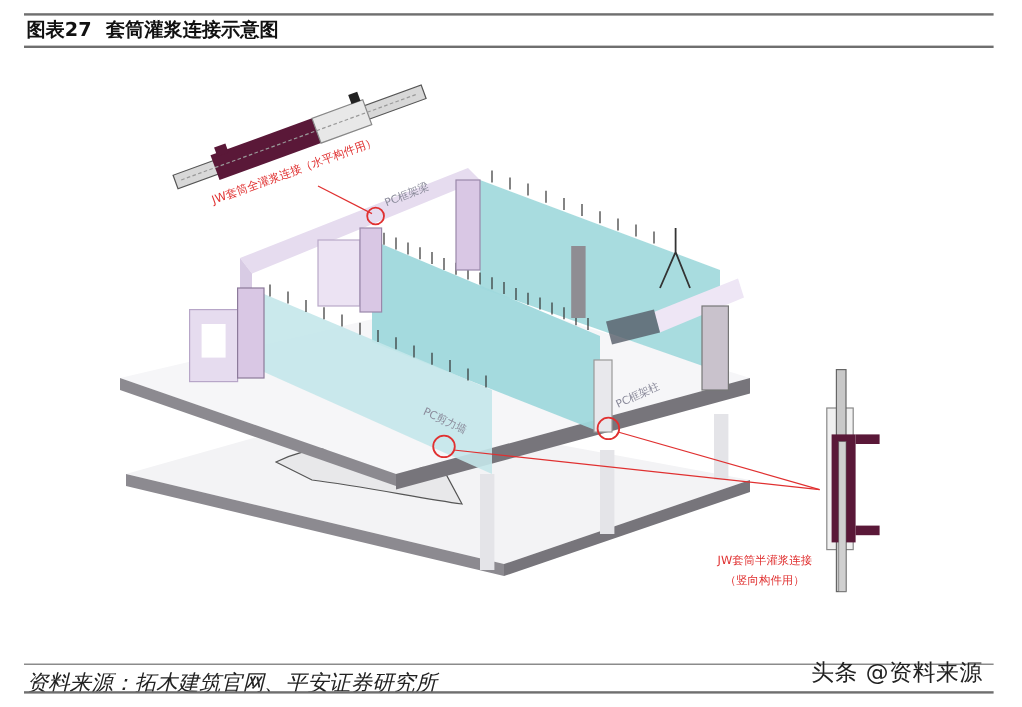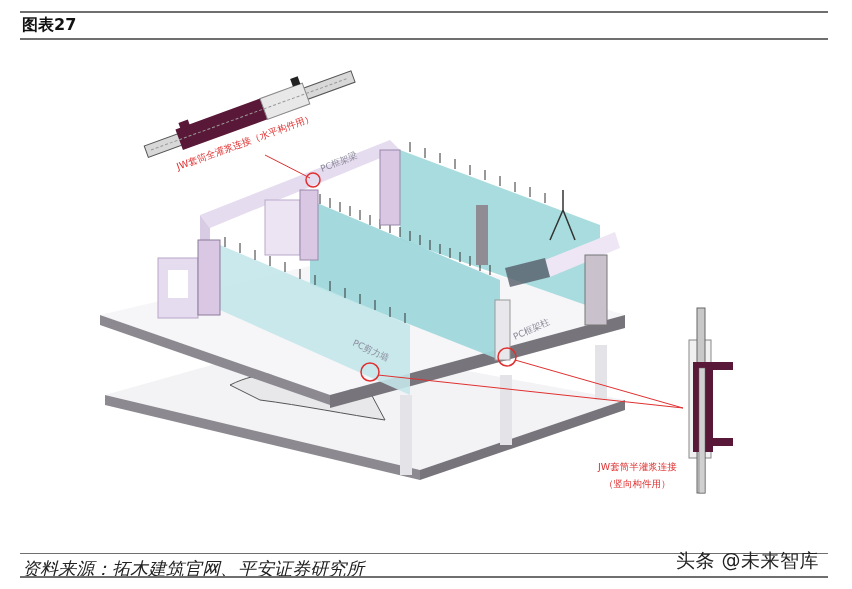--- a/index.html
+++ b/index.html
@@ -11,20 +11,21 @@
   .wm{position:absolute;left:676px;top:548px;font-size:19px;color:#222;letter-spacing:0.5px;}
   .diagram{position:absolute;left:0;top:40px;width:852px;height:505px;}
   .lbl{font-family:"DejaVu Sans",sans-serif;}
 </style>
 </head>
 <body>
 
 <div class="rule" style="top:11px;height:2px;"></div>
 <div class="hdr">
   <span class="num">图表27</span>
+  <span>套筒灌浆连接示意图</span>
 </div>
 <div class="rule" style="top:38px;height:2px;"></div>
 
 <svg class="diagram" viewBox="0 40 852 505" xmlns="http://www.w3.org/2000/svg">
 
   <g>
     <polygon points="105,395 300,340 625,400 420,470" fill="#f3f3f5"></polygon>
     <polygon points="105,395 420,470 420,480 105,405" fill="#8c8a90"></polygon>
     <polygon points="420,470 625,400 625,410 420,480" fill="#77757b"></polygon>
     <path d="M230,385 C260,370 290,372 310,378 C330,385 350,390 370,392 L385,420 C350,415 300,405 260,400 Z" fill="#e8e8ea" stroke="#555" stroke-width="1"></path>
@@ -101,14 +102,14 @@
     <rect x="713" y="362" width="20" height="8" fill="#5a1838"></rect>
     <rect x="713" y="438" width="20" height="8" fill="#5a1838"></rect>
     <rect x="699" y="368" width="6" height="125" fill="#d0d0d0" stroke="#666" stroke-width="0.5"></rect>
   </g>
   <text class="lbl" x="598" y="470" font-size="9.5" fill="#e03030">JW套筒半灌浆连接</text>
   <text class="lbl" x="604" y="487" font-size="9.5" fill="#e03030">（竖向构件用）</text>
 </svg>
 
 <div class="rule" style="top:553px;height:1px;"></div>
 <div class="src">资料来源：拓木建筑官网、平安证券研究所</div>
-<div class="wm">头条 @未来智库</div>
+<div class="wm">头条 @资料来源</div>
 <div class="rule" style="top:576px;height:2px;"></div>
 
 </body></html>

